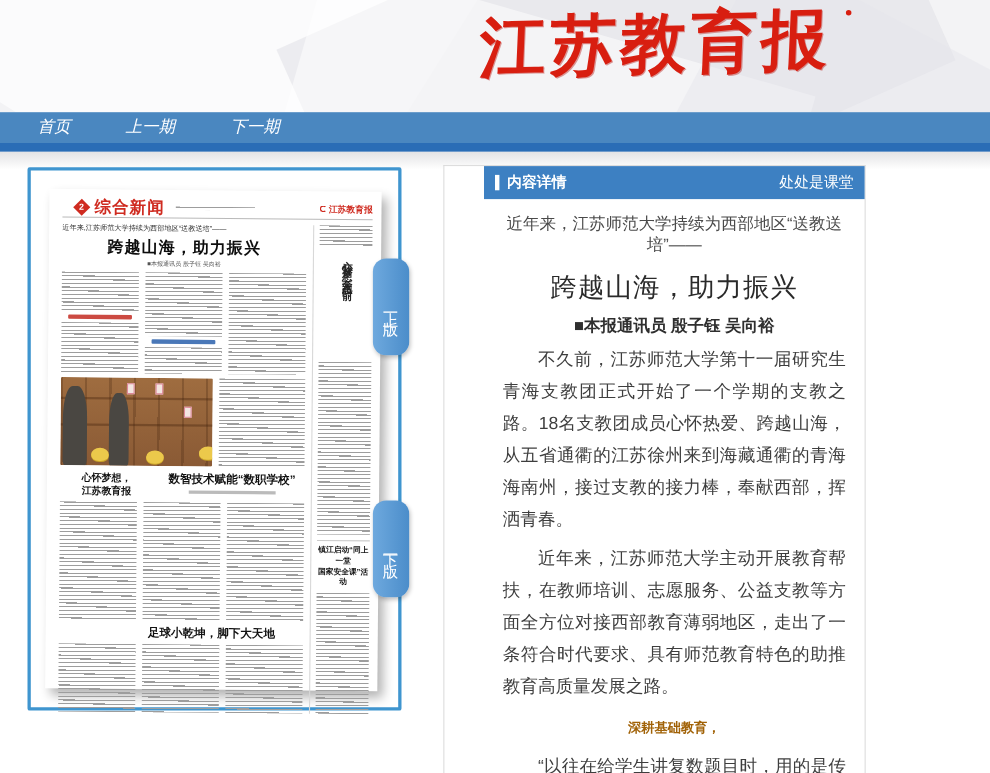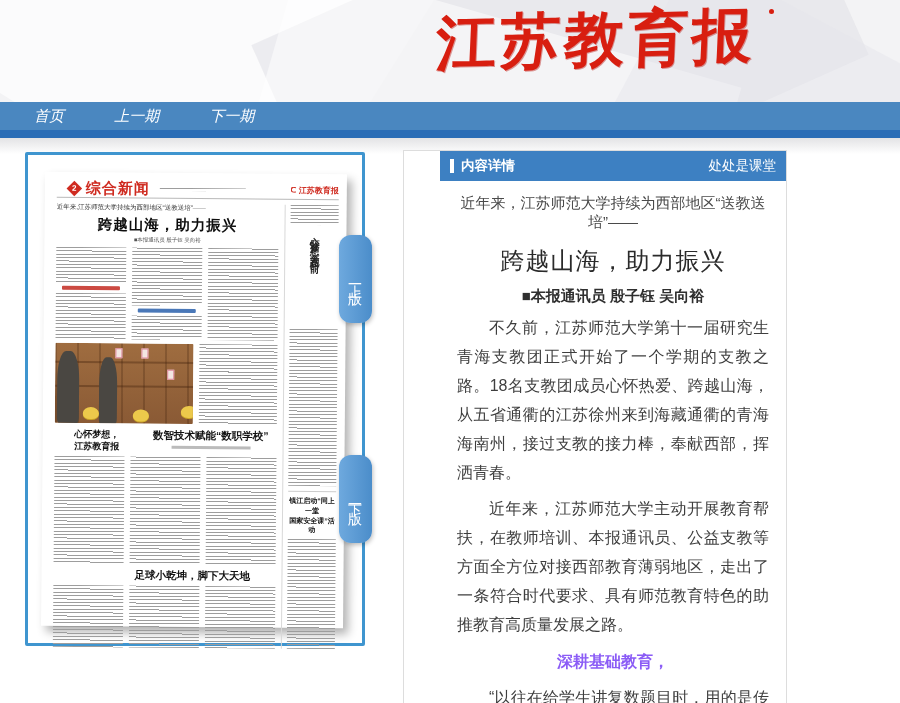--- a/index.html
+++ b/index.html
@@ -100,21 +100,21 @@
     justify-content:space-between; padding:0 10px; font-size:13.5px; }
   #panel-title-wrap { display:flex; align-items:center; gap:7px; font-weight:600; }
   #panel-title-bar { width:4px; height:14px; background:#fff; }
   #back-link { cursor:pointer; }
 
   #article { padding:13px 17px 0; }
   .a-kicker { font-size:15px; color:#4a4a4a; text-align:center; }
   .a-title { font-size:24px; font-weight:500; color:#2a2a2a; text-align:center; margin:13px 0 9px; letter-spacing:1px; }
   .a-byline { font-size:15px; font-weight:bold; color:#2f2f2f; text-align:center; margin:10px 0 6px; }
   .a-body { font-size:16px; line-height:29px; color:#3e3e3e; text-indent:2em; text-align:justify; margin-top:7px; }
-  .a-sub { font-size:16px; line-height:29px; font-weight:bold; color:#8b5cf6; text-align:center; }
+  .a-sub { font-size:12px; line-height:29px; font-weight:bold; color:#a16207; text-align:center; }
   .a-sub.first { margin-top:8px; }
 </style>
 </head>
 <body>
 
 <div id="header">
   <div class="hshape hs1"></div>
   <div class="hshape hs2"></div>
   <div class="hshape hs3"></div>
   <div class="hshape hs4"></div>
@@ -237,19 +237,19 @@
         <span>内容详情</span>
       </div>
       <span id="back-link">处处是课堂</span>
     </div>
 
     <div id="article">
       <p class="a-kicker">近年来，江苏师范大学持续为西部地区“送教送培”——</p>
       <h1 class="a-title">跨越山海，助力振兴</h1>
       <p class="a-byline">■本报通讯员  殷子钰  吴向裕</p>
       <p class="a-body">不久前，江苏师范大学第十一届研究生青海支教团正式开始了一个学期的支教之路。18名支教团成员心怀热爱、跨越山海，从五省通衢的江苏徐州来到海藏通衢的青海海南州，接过支教的接力棒，奉献西部，挥洒青春。</p>
-      <p class="a-body">近年来，江苏师范大学主动开展教育帮扶，在教师培训、本报通讯员、公益支教等方面全方位对接西部教育薄弱地区，走出了一条符合时代要求、具有师范教育特色的助推教育高质量发展之路。</p>
+      <p class="a-body">近年来，江苏师范大学主动开展教育帮扶，在教师培训、志愿服务、公益支教等方面全方位对接西部教育薄弱地区，走出了一条符合时代要求、具有师范教育特色的助推教育高质量发展之路。</p>
       <p class="a-sub first">深耕基础教育，</p>
       <p class="a-body">“以往在给学生讲复数题目时，用的是传统的分母实数化的方法，学生往往感觉复杂难懂。现在高校专家给我们提供了更加有效的讲题方法，学生们很受用。”日前，新疆维吾尔自治区伊犁哈萨克自治州昭苏县第一中学高三年级教师董彩在线上聆听了由江苏师范大学开发的教师培训课程，获益匪浅，立刻开展了教学反思和创新实践。</p>
 
     </div>
   </div>
 </div>
 
 </body></html>

